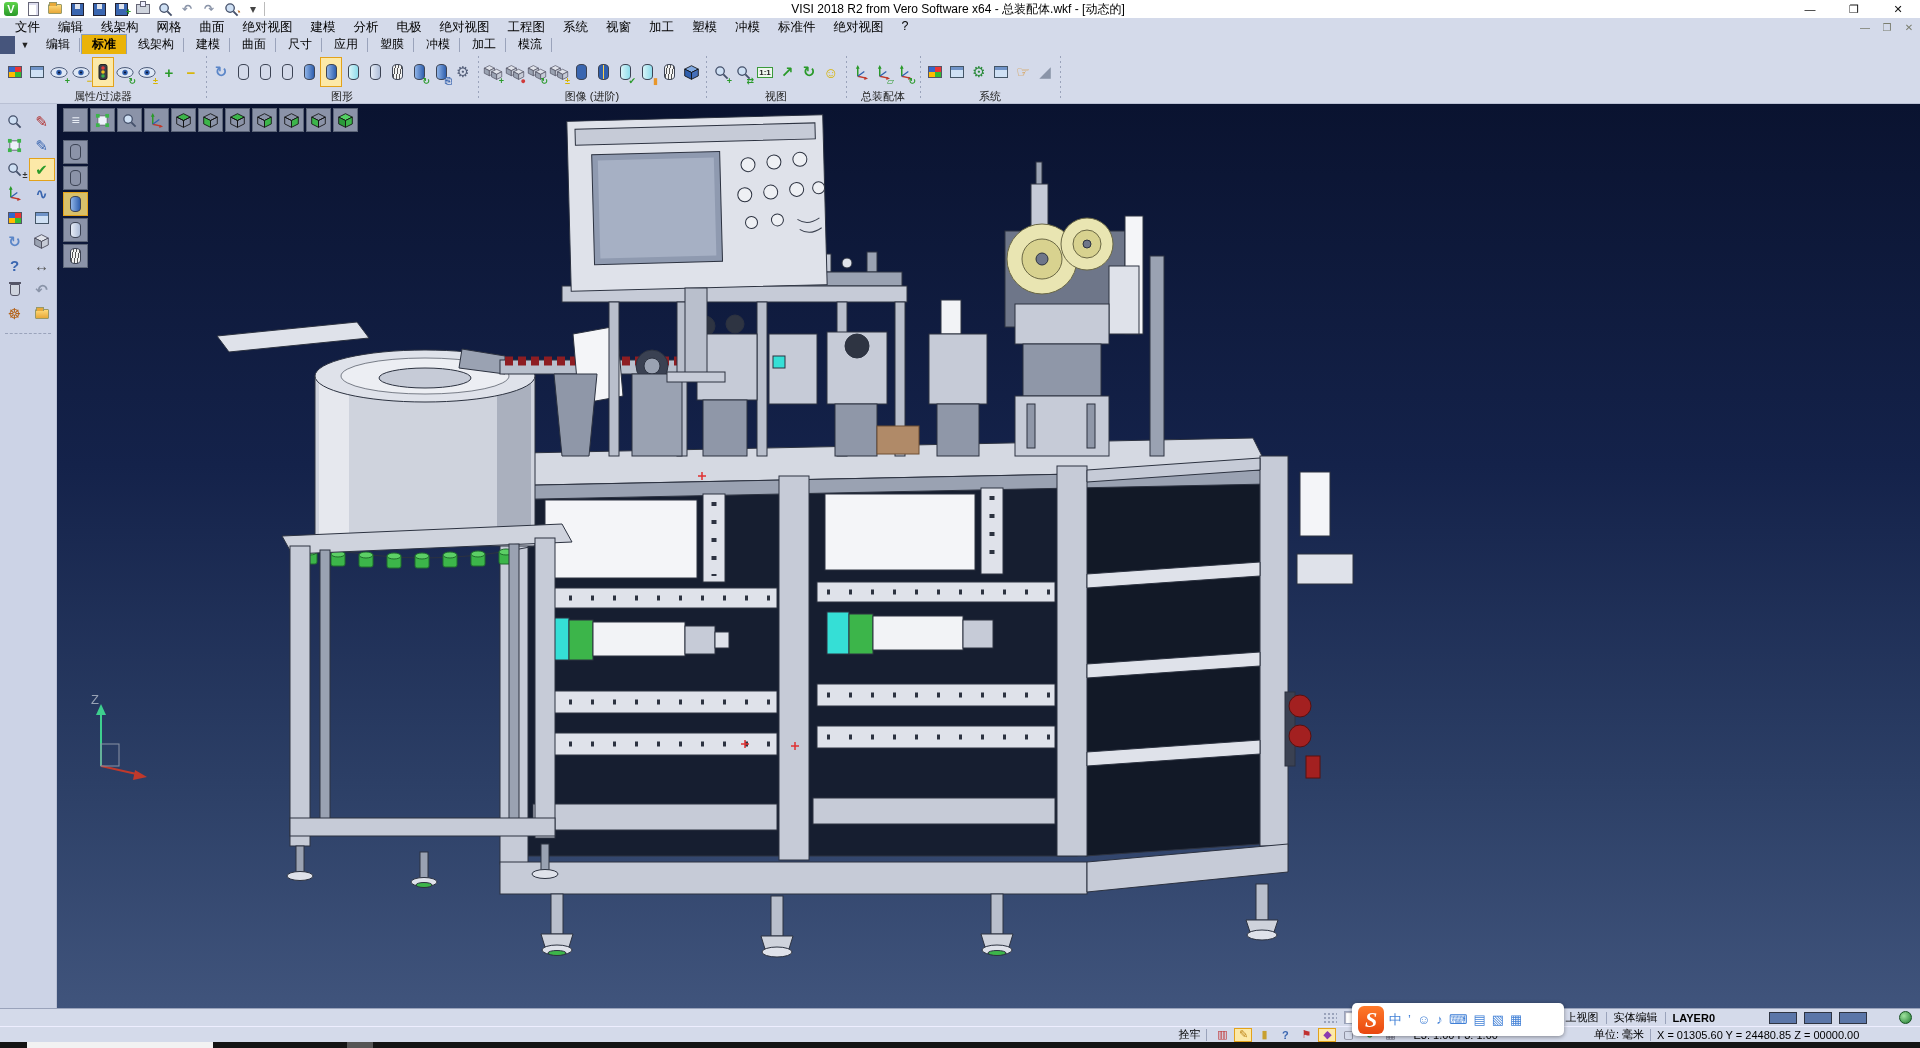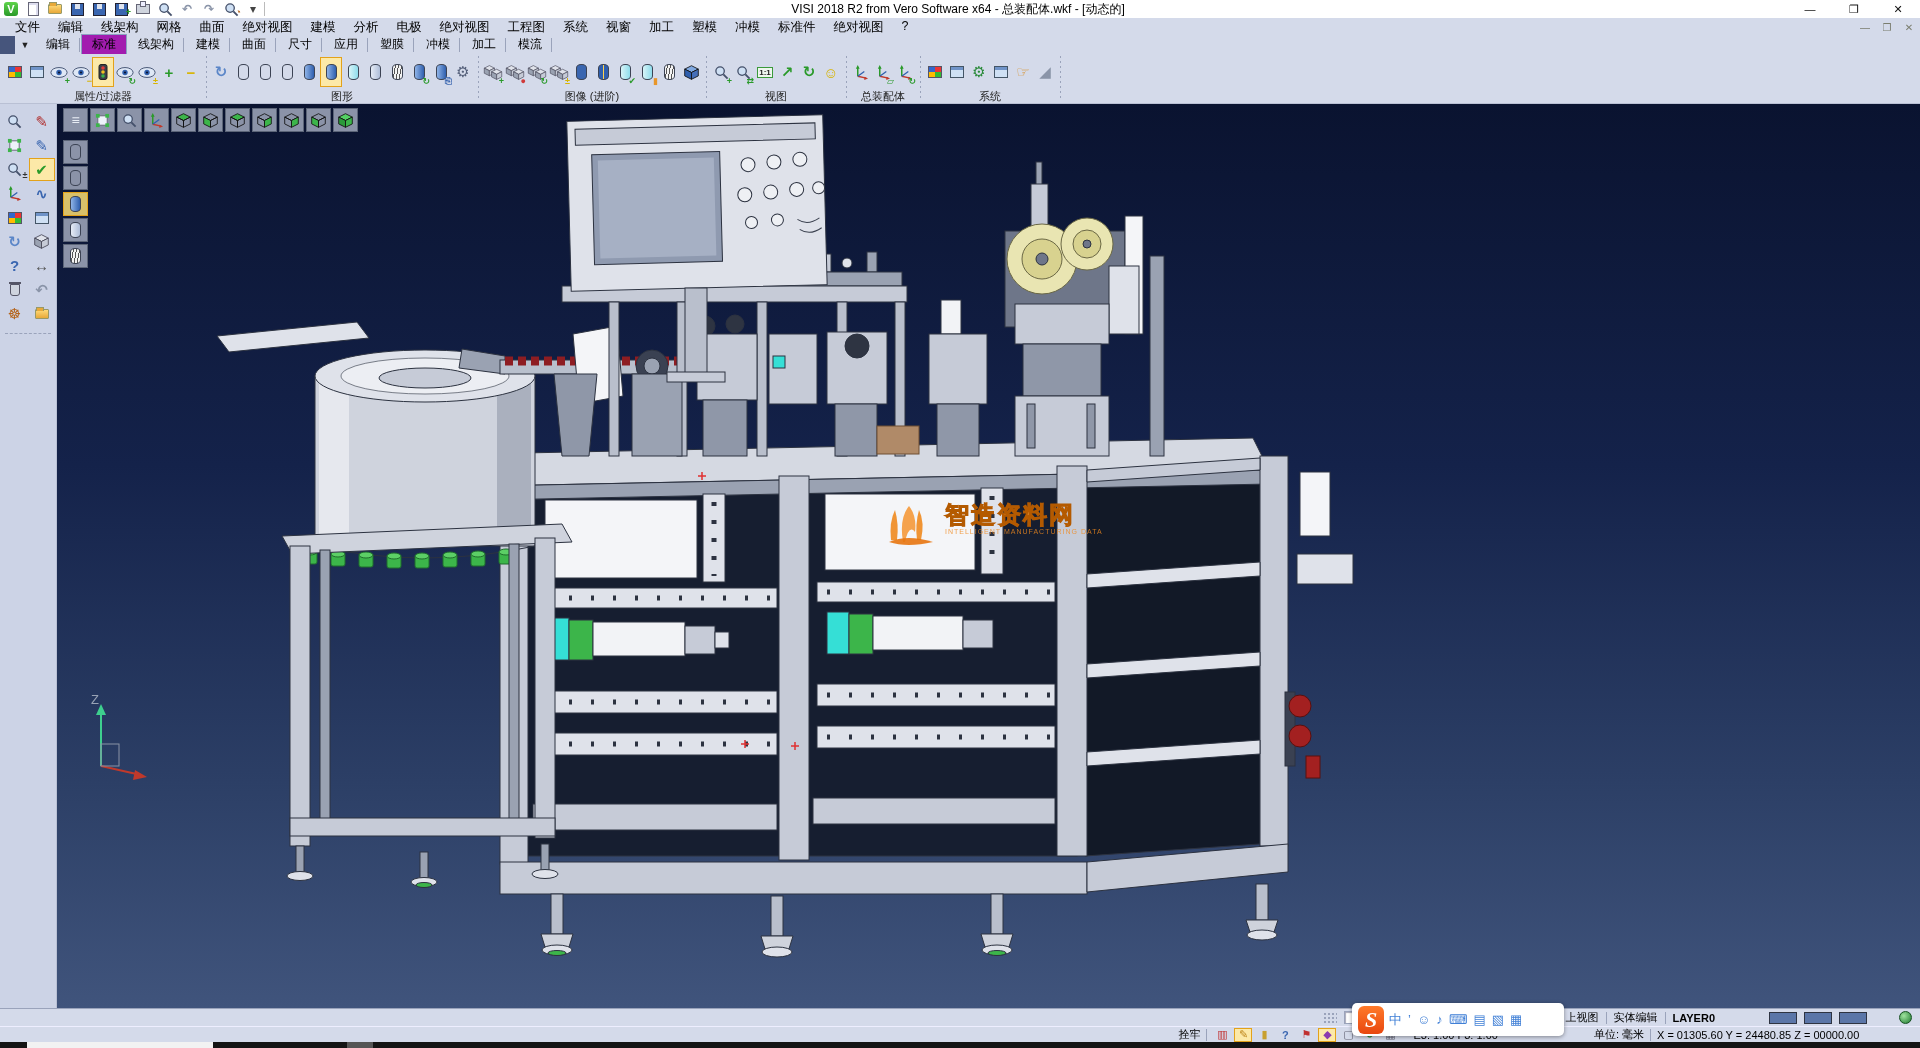--- a/index.html
+++ b/index.html
@@ -17,21 +17,21 @@
 .mbtn{width:22px;height:16px;display:flex;align-items:center;justify-content:center;font-size:10px;color:#7a7d6e}
 
 .menubar{height:18px;background:#d4daea;display:flex;align-items:center;font-size:12.5px;padding-left:6px;flex:0 0 18px}
 .menu-item{padding:0 9px;cursor:default;white-space:nowrap}
 
 .tabrow{height:18px;background:#d4daea;display:flex;align-items:flex-end;font-size:12px;flex:0 0 18px}
 .tab-corner{width:15px;height:18px;background:#46557c;align-self:stretch}
 .tab-dd{width:20px;text-align:center;font-size:9px;color:#222;align-self:center}
 .rtab{padding:1px 10px;border:1px solid transparent;border-bottom:none;white-space:nowrap;position:relative}
 .rtab:not(.active):after{content:"";position:absolute;right:0;top:3px;bottom:2px;width:1px;background:#9aa3bb}
-.rtab.active{background:#a21caf;border-color:#8aa0c0;font-weight:normal}
+.rtab.active{background:#eab308;border-color:#8aa0c0;font-weight:bold}
 
 .ribbon{height:50px;background:#d4daea;display:flex;align-items:stretch;padding-left:4px;flex:0 0 50px;border-bottom:1px solid #b9c0d4}
 .rgroup{display:flex;flex-direction:column}
 .rgroup .icons{display:flex;align-items:center;flex:1}
 .rgroup .glabel{font-size:11px;text-align:center;color:#222;line-height:13px;height:13px;white-space:nowrap}
 .rsep{width:4px;margin:2px 2px;background-image:repeating-linear-gradient(#9aa3bb 0 2px,transparent 2px 5px);background-size:1px 100%;background-repeat:no-repeat;background-position:center}
 .tbtn{width:22px;height:30px;display:flex;align-items:center;justify-content:center;position:relative;border:1px solid transparent;font-size:15px}
 .tbtn.hl{background:#fce9a8;border-color:#e3a21a}
 .mod{position:absolute;right:-1px;bottom:0;font-size:9px;font-weight:bold;line-height:1}
 
@@ -878,32 +878,20 @@
             <div class="cyl blue"></div>
           </div>
           <div class="vbtn">
             <div class="cyl light"></div>
           </div>
           <div class="vbtn">
             <div class="cyl hatch"></div>
           </div>
         </div>
 
-      <div class="wm">
-        <svg width="52" height="46" viewBox="0 0 52 46">
-          <path d="M6,38 Q4,20 10,8 Q14,22 12,38 Z" fill="#f08a1e" opacity="0.9"></path>
-          <path d="M18,40 Q14,16 24,4 Q32,14 30,30 Q24,22 20,40 Z" fill="#f5993a" opacity="0.9"></path>
-          <path d="M36,38 Q40,20 34,8 Q30,22 32,38 Z" fill="#f08a1e" opacity="0.9"></path>
-          <path d="M4,40 Q22,32 48,40 Q22,46 4,40 Z" fill="#e8760f" opacity="0.9"></path>
-        </svg>
-        <div class="wm-txt">
-          <div class="t1">智造资料网</div>
-          <div class="t2">INTELLIGENT MANUFACTURING DATA</div>
-        </div>
-      </div>
     </div>
   </div>
 
   <div class="s1">
     <div class="grip"></div>
     <div class="inset"></div>
     <svg width="13" height="13" viewBox="0 0 16 16">
         <use href="#sym-mag"></use>
       </svg>
     <span>绝对 XY( 上视图</span>

